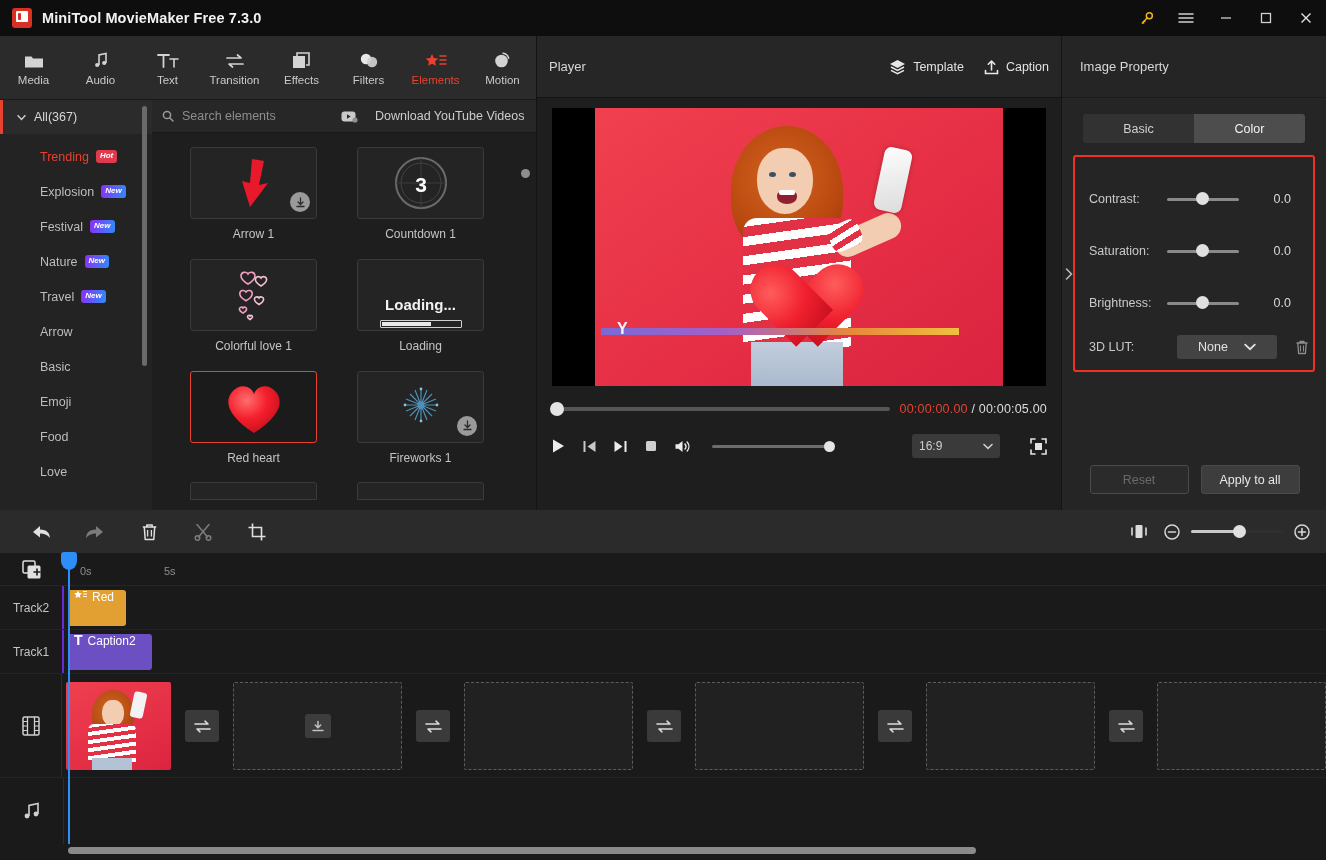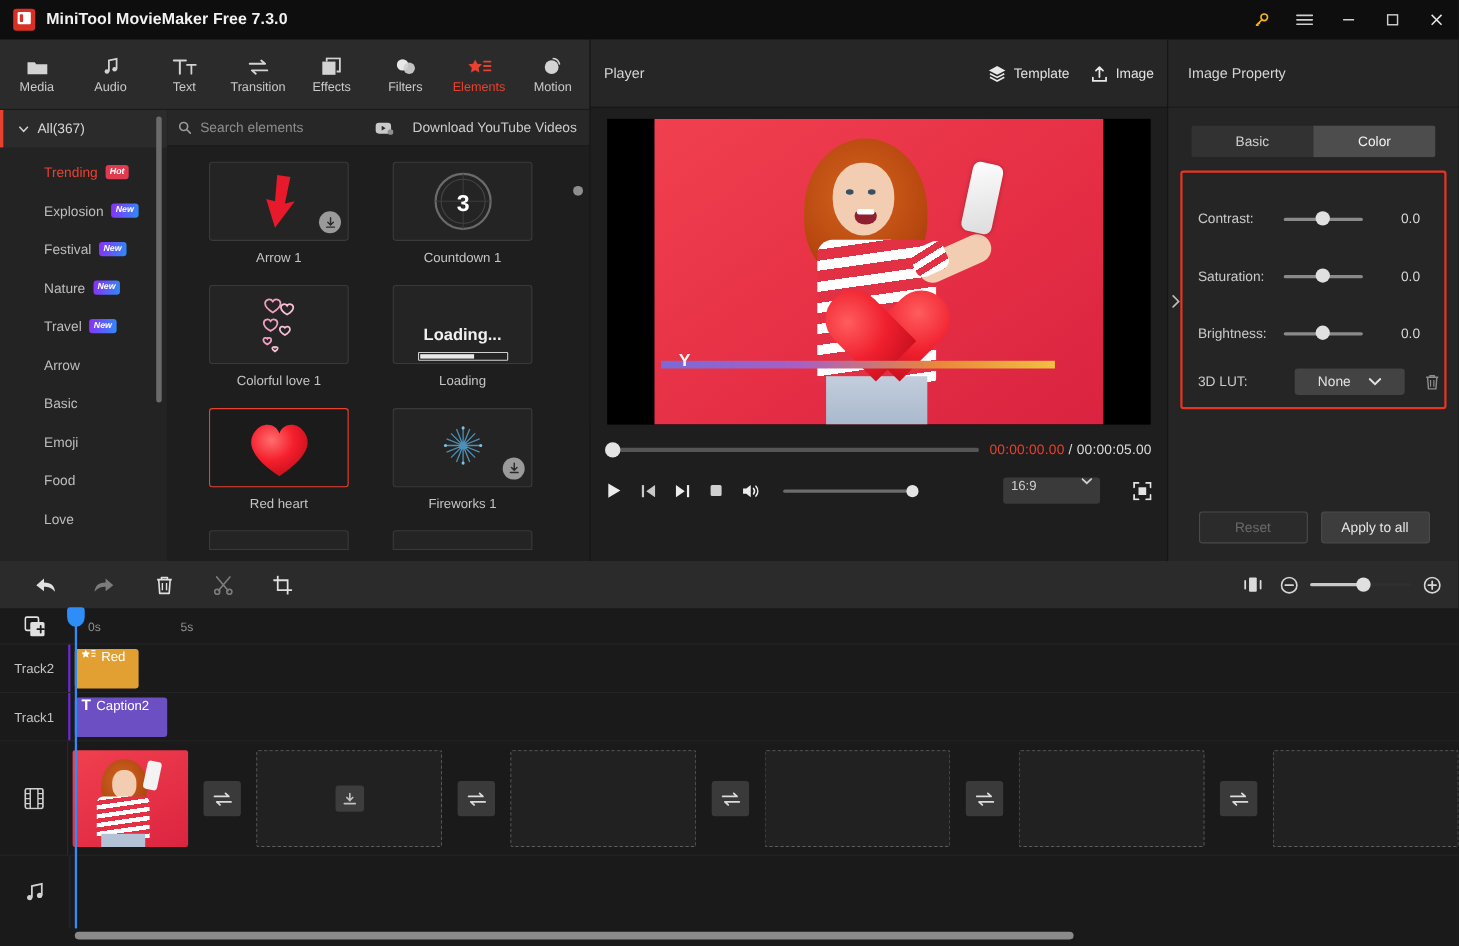--- a/index.html
+++ b/index.html
@@ -211,21 +211,21 @@
   }
   .tc { font-size: 12.5px; letter-spacing: .2px; white-space: nowrap; }
   .tc .cur { color: #e8412f; }
   .tc .tot { color: #dcdcdc; }
   .ctrl-row { display: flex; align-items: center; gap: 16px; margin-top: 14px; }
   .pbtn { color: #e8e8e8; display: flex; align-items: center; }
   .vol-track { width: 120px; height: 3px; background: #6c6c6c; border-radius: 2px; position: relative; margin-left: 4px; }
   .vol-knob { position: absolute; right: -3px; top: -4px; width: 11px; height: 11px; border-radius: 50%; background: #e4e4e4; }
   .ratio-sel {
     margin-left: auto; width: 88px; height: 24px; background: #3a3a3a; border-radius: 3px;
-    display: flex; justify-content: space-between; padding: 0 7px;
+    display: flex; align-items: center; justify-content: space-between; padding: 0 7px;
     font-size: 12px; color: #cfcfcf;
   }
   .fs-btn { margin-left: 14px; color: #e4e4e4; }
 
   
   .props {
     position: absolute; top: 36px; left: 1061px; width: 265px; height: 474px;
     background: #252525; border-left: 1px solid #141414;
   }
   .props-head {
@@ -646,21 +646,21 @@
         </span>
         <span>Template</span>
       </div>
       <div class="phead-btn">
         <span>
           <svg width="15" height="16" viewBox="0 0 15 16">
               <path d="M7.5 11V2M4.3 5.2 7.5 2l3.2 3.2" fill="none" stroke="#e8e8e8" stroke-width="1.6" stroke-linecap="round" stroke-linejoin="round"></path>
               <path d="M1.5 11.5v3h12v-3" fill="none" stroke="#e8e8e8" stroke-width="1.6" stroke-linecap="round"></path>
             </svg>
         </span>
-        <span>Image</span>
+        <span>Caption</span>
       </div>
     </div>
   </div>
 
   <div class="stage">
     <div class="canvas">
       <div class="vid">
         <div class="person">
           <div class="hair"></div>
           <div class="face">

